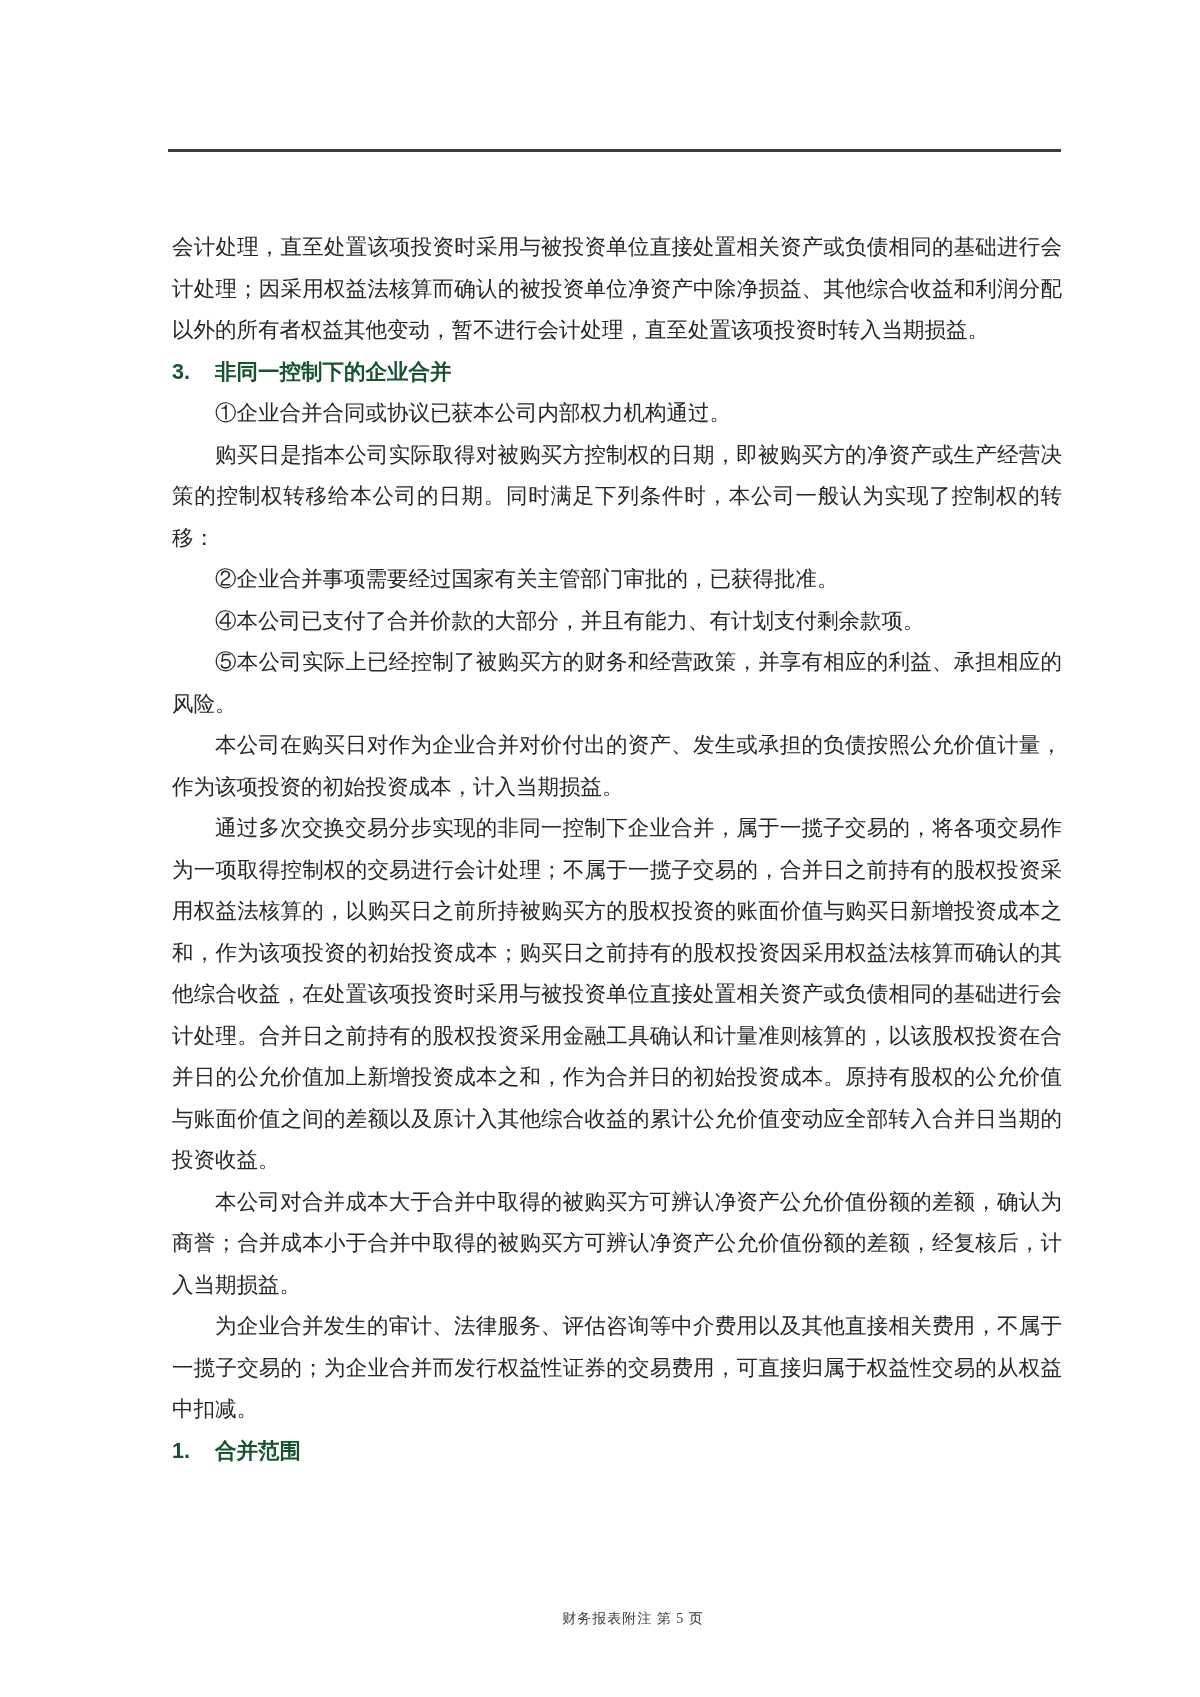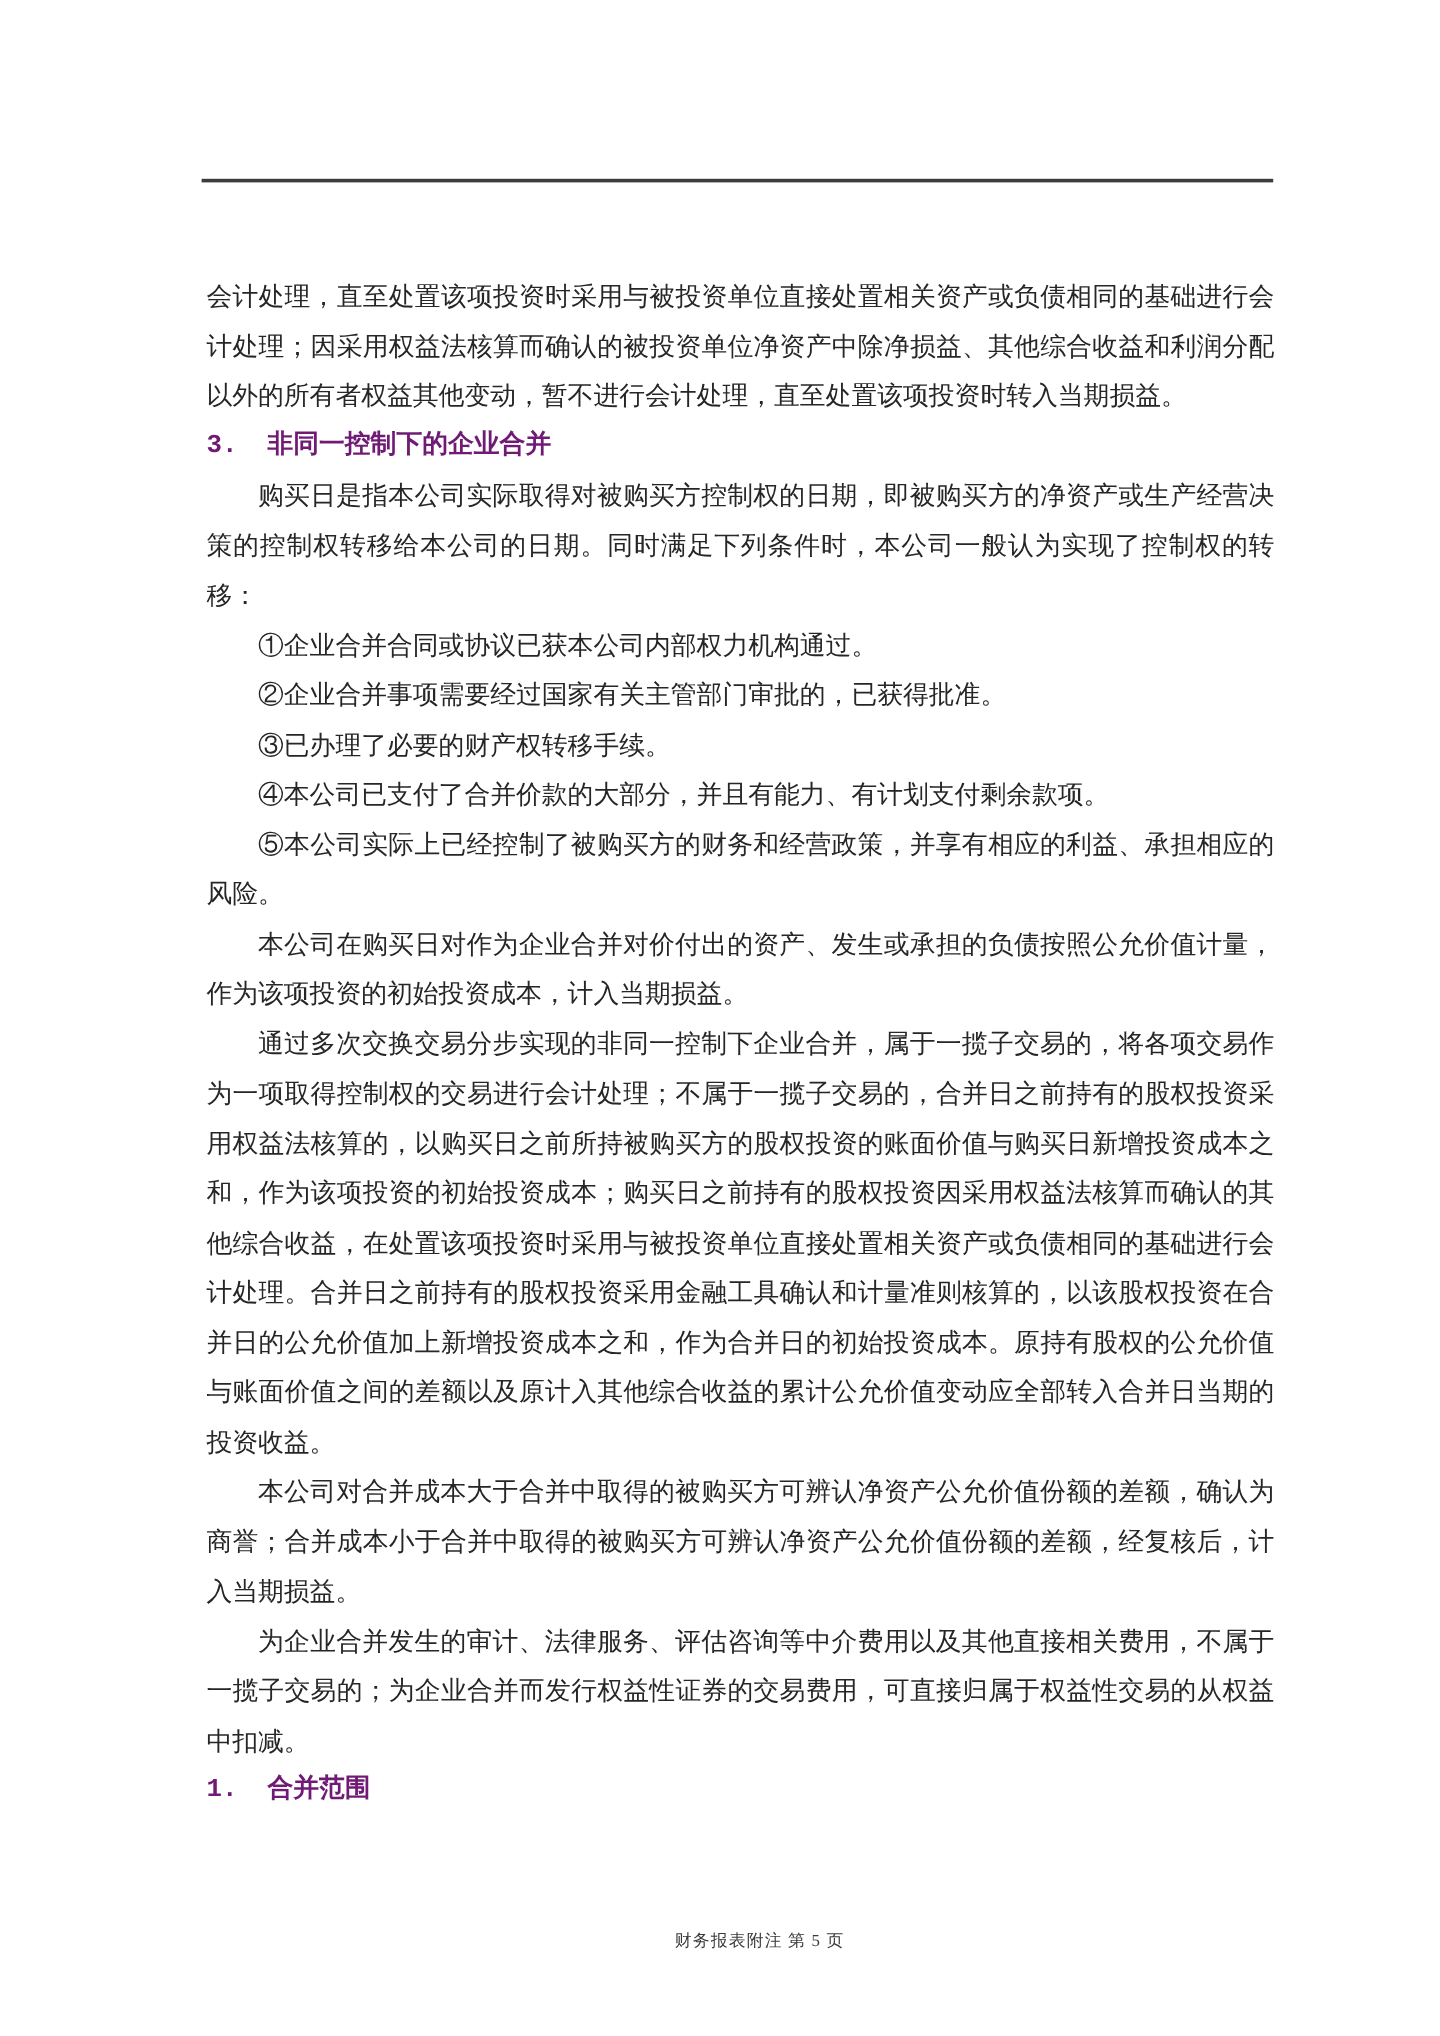--- a/index.html
+++ b/index.html
@@ -39,24 +39,24 @@
   .content p {
     margin: 0;
     padding: 0;
   }
   .para-indent {
     text-indent: 43px;
   }
   .heading {
     margin: 0;
     padding-left: 40px;
-    font-family: Liberation Mono, monospace;
+    font-family: Liberation Sans, sans-serif;
     font-weight: 700;
     text-align: left;
-    color: #701a75;
+    color: #14532d;
   }
   .heading .h-num {
     display: inline-block;
     margin-right: 25px;
   }
   .heading-six {
     padding-left: 47px;
   }
   .heading-six .h-num {
     margin-right: 10px;
@@ -81,24 +81,23 @@
   <div class="top-rule"></div>
 
   <div class="content">
 
     <p>会计处理，直至处置该项投资时采用与被投资单位直接处置相关资产或负债相同的基础进行会计处理；因采用权益法核算而确认的被投资单位净资产中除净损益、其他综合收益和利润分配以外的所有者权益其他变动，暂不进行会计处理，直至处置该项投资时转入当期损益。</p>
 
     <p class="heading">
       <span class="h-num">3.</span><span>非同一控制下的企业合并</span>
     </p>
 
+    <p class="para-indent">①企业合并合同或协议已获本公司内部权力机构通过。</p>
     <p class="para-indent">购买日是指本公司实际取得对被购买方控制权的日期，即被购买方的净资产或生产经营决策的控制权转移给本公司的日期。同时满足下列条件时，本公司一般认为实现了控制权的转移：</p>
-    <p class="para-indent">①企业合并合同或协议已获本公司内部权力机构通过。</p>
     <p class="para-indent">②企业合并事项需要经过国家有关主管部门审批的，已获得批准。</p>
-    <p class="para-indent">③已办理了必要的财产权转移手续。</p>
     <p class="para-indent">④本公司已支付了合并价款的大部分，并且有能力、有计划支付剩余款项。</p>
     <p class="para-indent">⑤本公司实际上已经控制了被购买方的财务和经营政策，并享有相应的利益、承担相应的风险。</p>
     <p class="para-indent">本公司在购买日对作为企业合并对价付出的资产、发生或承担的负债按照公允价值计量，作为该项投资的初始投资成本，计入当期损益。</p>
     <p class="para-indent">通过多次交换交易分步实现的非同一控制下企业合并，属于一揽子交易的，将各项交易作为一项取得控制权的交易进行会计处理；不属于一揽子交易的，合并日之前持有的股权投资采用权益法核算的，以购买日之前所持被购买方的股权投资的账面价值与购买日新增投资成本之和，作为该项投资的初始投资成本；购买日之前持有的股权投资因采用权益法核算而确认的其他综合收益，在处置该项投资时采用与被投资单位直接处置相关资产或负债相同的基础进行会计处理。合并日之前持有的股权投资采用金融工具确认和计量准则核算的，以该股权投资在合并日的公允价值加上新增投资成本之和，作为合并日的初始投资成本。原持有股权的公允价值与账面价值之间的差额以及原计入其他综合收益的累计公允价值变动应全部转入合并日当期的投资收益。</p>
     <p class="para-indent">本公司对合并成本大于合并中取得的被购买方可辨认净资产公允价值份额的差额，确认为商誉；合并成本小于合并中取得的被购买方可辨认净资产公允价值份额的差额，经复核后，计入当期损益。</p>
 
 
     <p class="para-indent">为企业合并发生的审计、法律服务、评估咨询等中介费用以及其他直接相关费用，不属于一揽子交易的；为企业合并而发行权益性证券的交易费用，可直接归属于权益性交易的从权益中扣减。</p>
 
 

